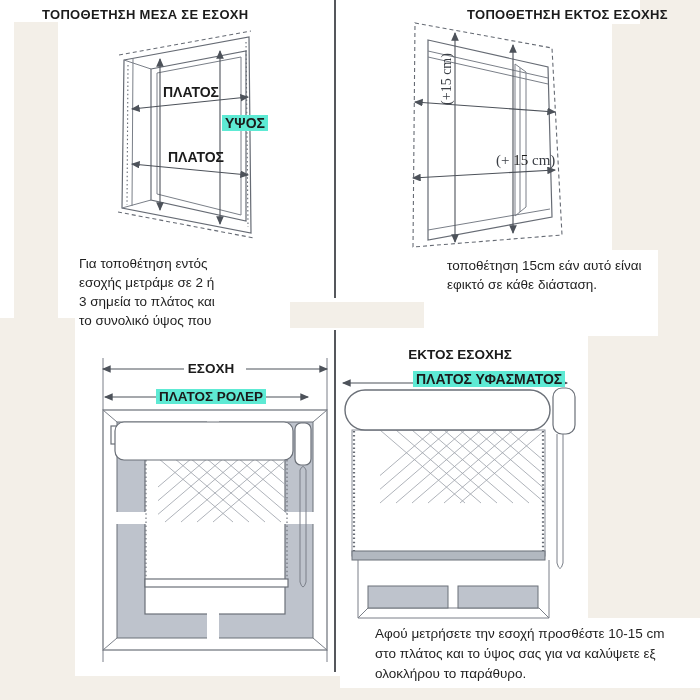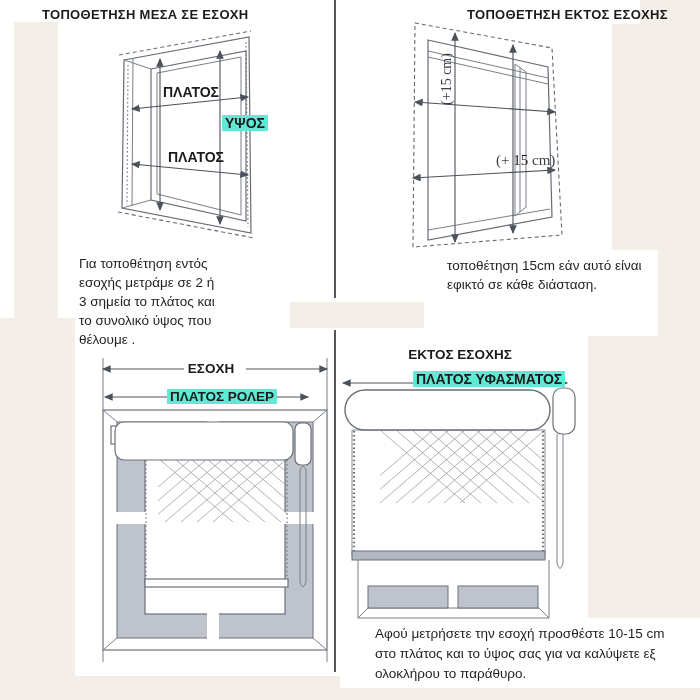--- a/index.html
+++ b/index.html
@@ -71,21 +71,20 @@
 </svg>
 <div class="dlabel" style="left:162px;top:84px;width:58px;">ΠΛΑΤΟΣ</div>
 <div class="dlabel" style="left:167px;top:149px;width:58px;">ΠΛΑΤΟΣ</div>
 <div class="dlabel bgw" style="left:222px;top:115px;">ΥΨΟΣ</div>
 
 <div class="note" style="left:59px;top:254px;">
   <div>Για τοποθέτηση εντός</div>
   <div>εσοχής μετράμε σε 2 ή</div>
   <div>3 σημεία το πλάτος και</div>
   <div>το συνολικό ύψος που</div>
-  <div>θέλουμε .</div>
 </div>
 
 <div class="ttl" style="left:467px;top:7px;">ΤΟΠΟΘΕΤΗΣΗ ΕΚΤΟΣ ΕΣΟΧΗΣ</div>
 
 <svg style="left:405px;top:18px;" width="175" height="245" viewBox="0 0 175 245">
   <g>
     <path class="dash" d="M10,5 L147,30 L157,217 L8,229 Z"></path>
     <path class="ln" d="M23,22 L143,49 L147,199 L23,222 Z"></path>
     <path class="lnthin" d="M23,33 L143,60"></path>
     <path class="lnthin" d="M23,39 L143,66"></path>
@@ -140,21 +139,21 @@
     </g>
     <path class="dots" d="M58,108 L58,234 M199,108 L199,234"></path>
     <rect class="whitefill" x="57" y="227" width="143" height="8"></rect>
     <rect class="whitefill" x="23" y="74" width="6" height="18"></rect>
     <rect class="whitefill" x="27" y="70" width="178" height="38" rx="9"></rect>
     <rect class="whitefill" x="207" y="71" width="16" height="42" rx="6"></rect>
     <path class="lnthin" d="M212,118 L212,230 M218,118 L218,230 M212,230 Q215,240 218,230 M212,118 Q215,111 218,118"></path>
   </g>
 </svg>
 <div class="dlabel" style="left:136px;top:361px;width:150px;font-size:13.5px;">ΕΣΟΧΗ</div>
-<div class="dlabel bgw" style="left:167px;top:389px;font-size:13.5px;">ΠΛΑΤΟΣ ΡΟΛΕΡ</div>
+<div class="dlabel bgw" style="left:156px;top:389px;font-size:13.5px;">ΠΛΑΤΟΣ ΡΟΛΕΡ</div>
 
 <div class="dlabel" style="left:385px;top:347px;width:150px;font-size:13.5px;">ΕΚΤΟΣ ΕΣΟΧΗΣ</div>
 
 <svg style="left:340px;top:348px;" width="260" height="280" viewBox="0 0 260 280">
   <g>
     <path class="ar" marker-start="url(#ah)" marker-end="url(#ah)" d="M3,35 L227,35"></path>
   </g>
   <g>
     <clipPath id="clipBR">
         <rect x="40" y="82" width="165" height="100"></rect>

